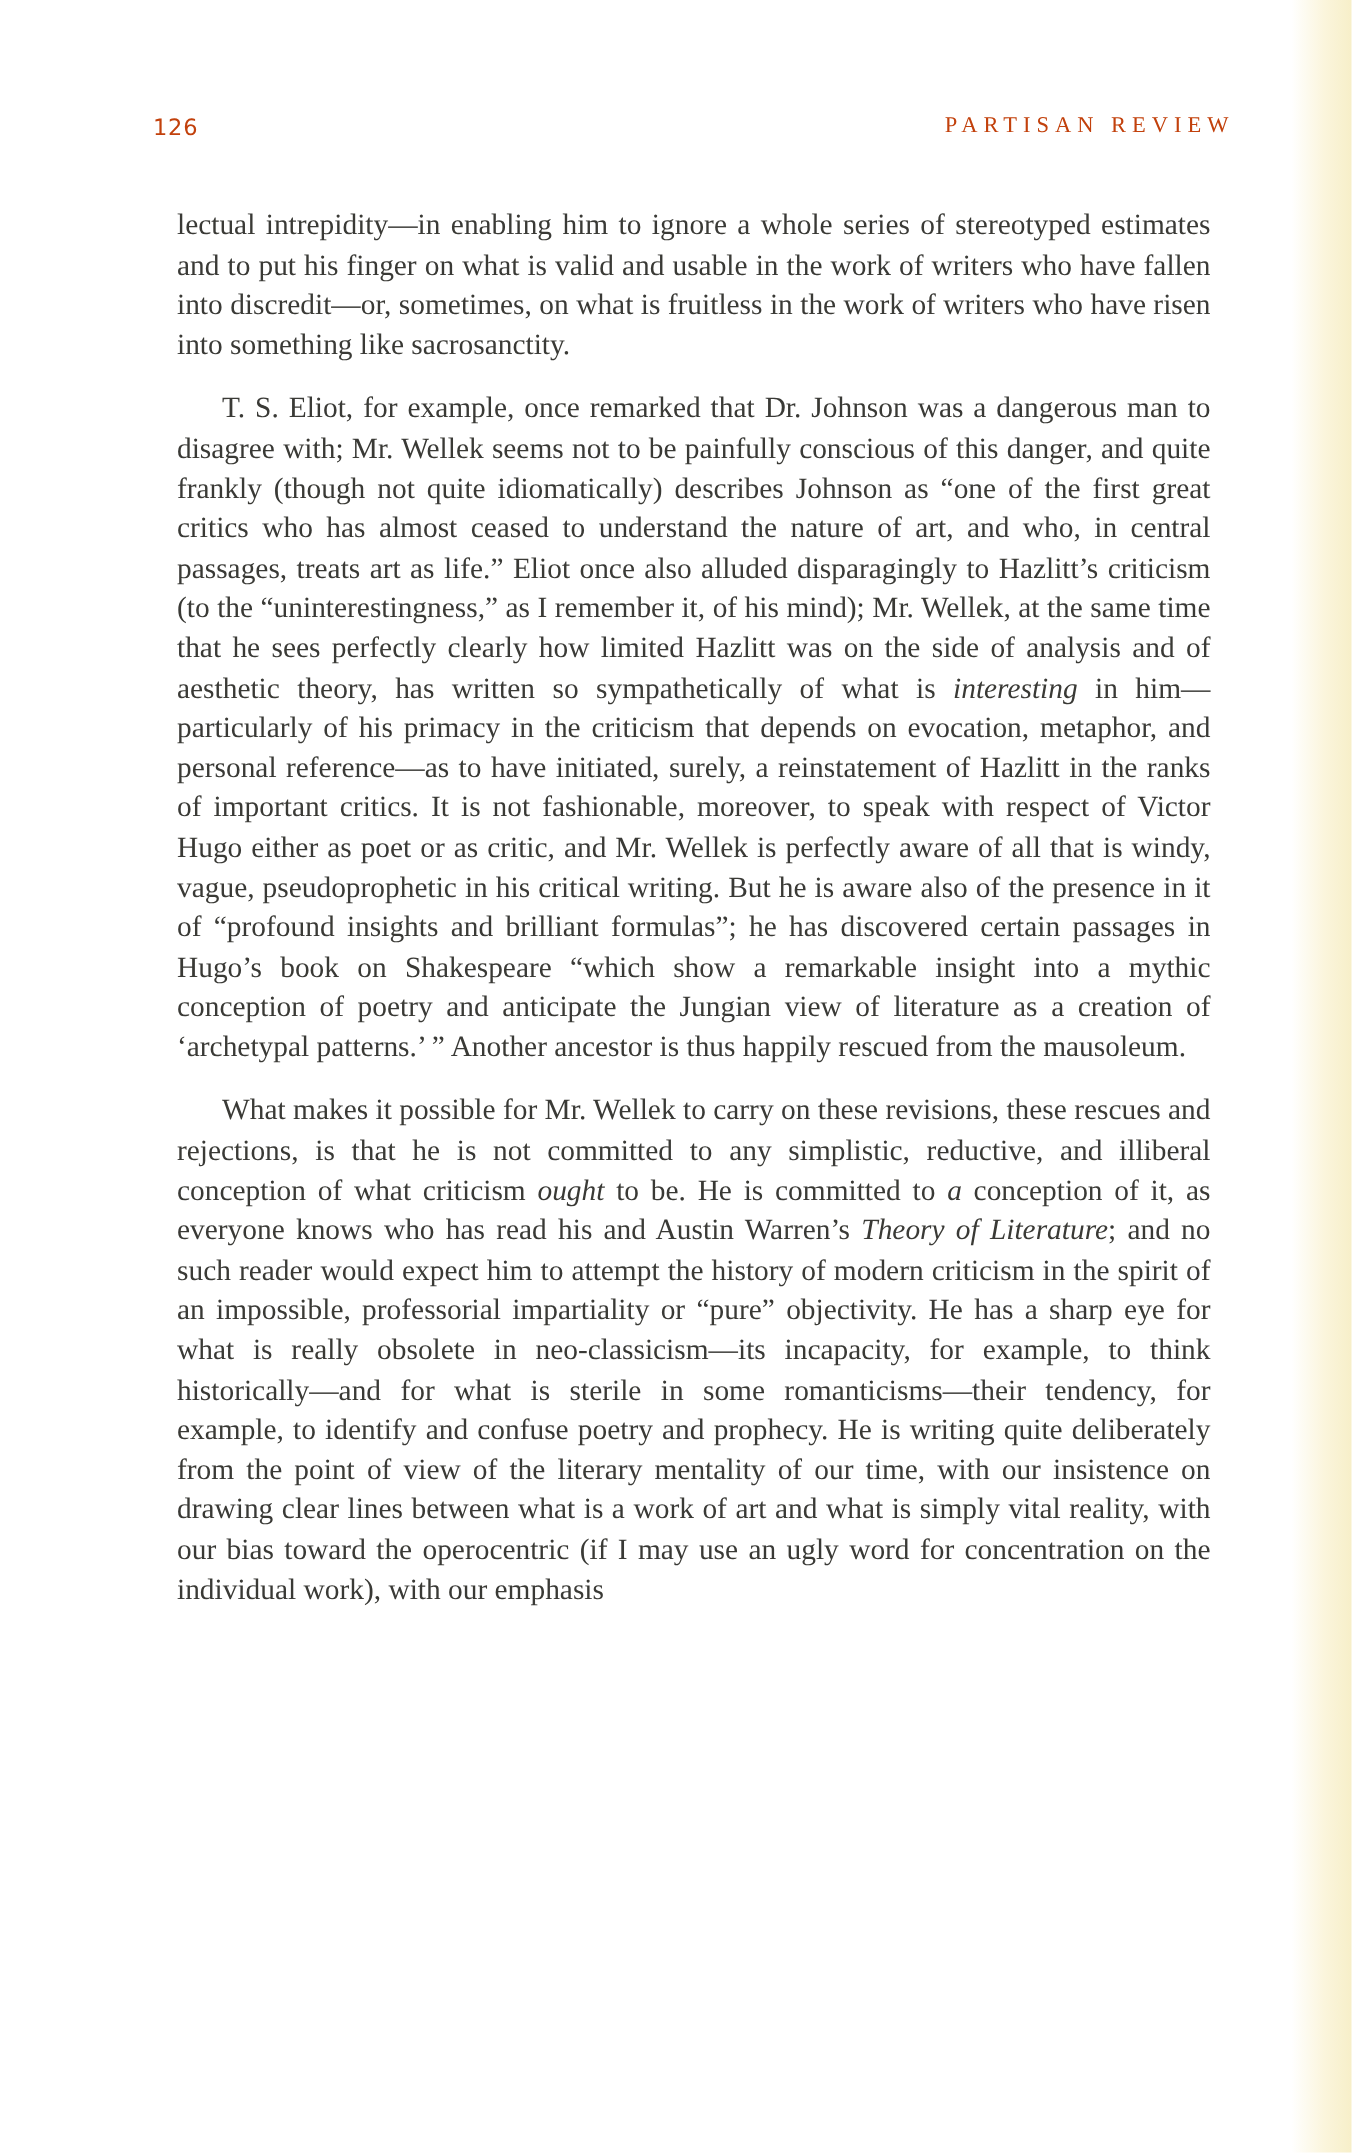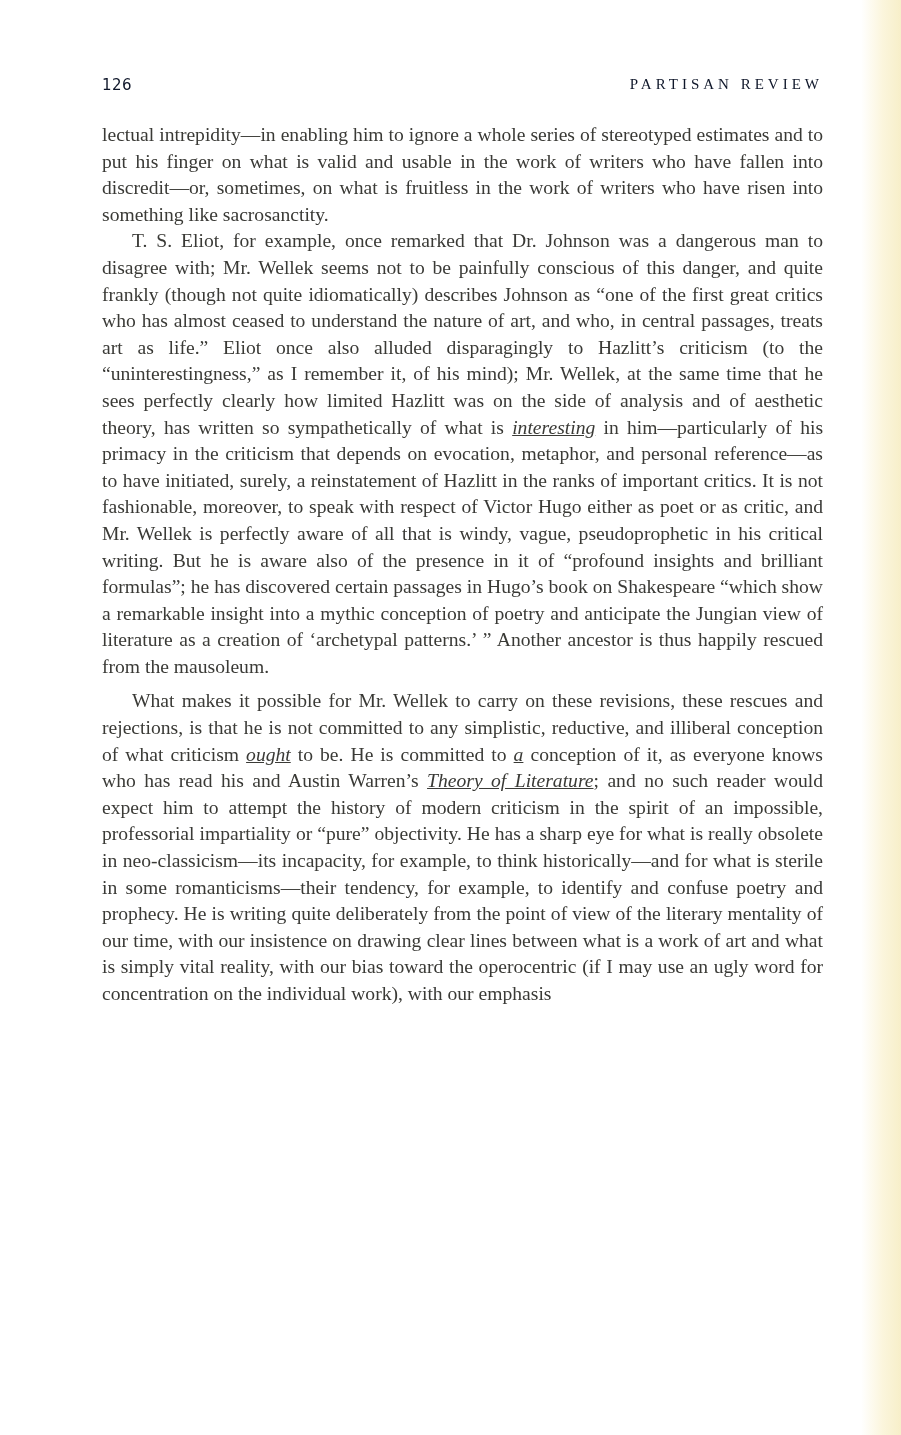--- a/index.html
+++ b/index.html
@@ -9,32 +9,32 @@
       font-family: "Liberation Serif", "DejaVu Serif", serif;
       color: #3a3a36;
     }
     .page-edge {
       position: absolute; top: 0; right: 0; width: 40px; height: 1435px;
       background: linear-gradient(to right, rgba(255,255,255,0) 0%, #fbf5dc 55%, #f7efc9 100%);
     }
     .running-head {
       position: absolute; top: 76px; left: 102px; width: 721px; height: 22px;
       font-family: "DejaVu Sans", "Liberation Sans", sans-serif;
-      font-size: 15px; color: #0f172a;
+      font-size: 15px; color: #c2410c;
     }
     .page-number { position: absolute; left: 0; top: 0; letter-spacing: 0.5px; }
     .journal-title { position: absolute; right: 0; top: 0; letter-spacing: 4px; font-family: Liberation Serif, serif; }
     .body-text {
       position: absolute; top: 122px; left: 102px; width: 721px;
       font-size: 19.6px; line-height: 26.6px; text-align: justify;
     }
-    .body-text p { margin: 0; }
+    .body-text p { margin: 16px; }
     .body-text p.indent { text-indent: 30px; }
     .body-text p.gap { margin-top: 8px; }
-    em { font-style: italic; text-decoration: underline; }
+    em { font-style: italic; }
   </style>
 </head>
 <body>
 
 <div class="page-edge"></div>
 
 <div class="running-head">
   <span class="page-number">126</span>
   <span class="journal-title">PARTISAN REVIEW</span>
 </div>

